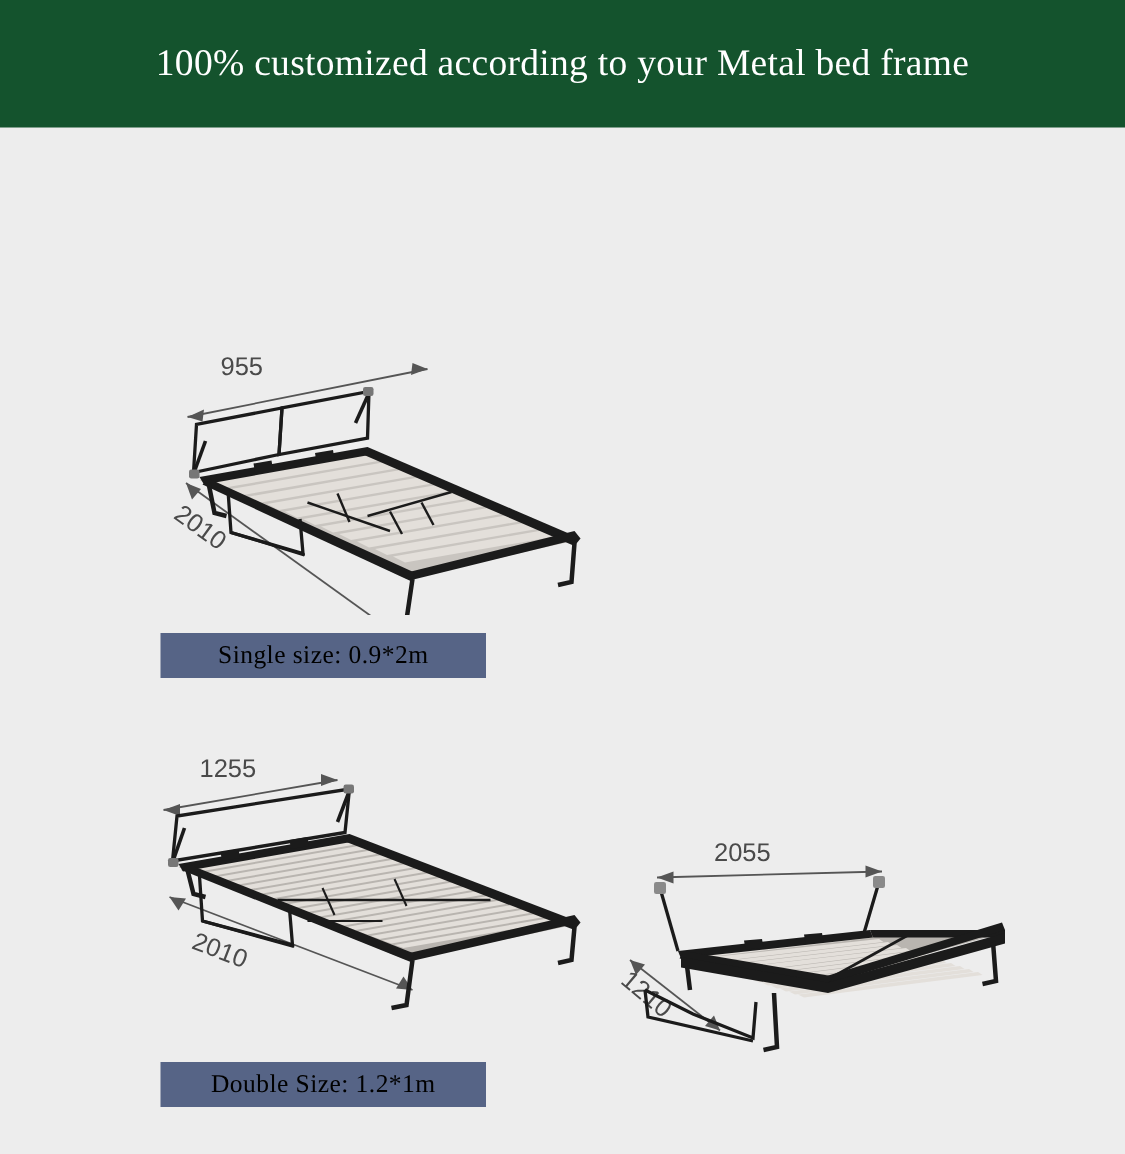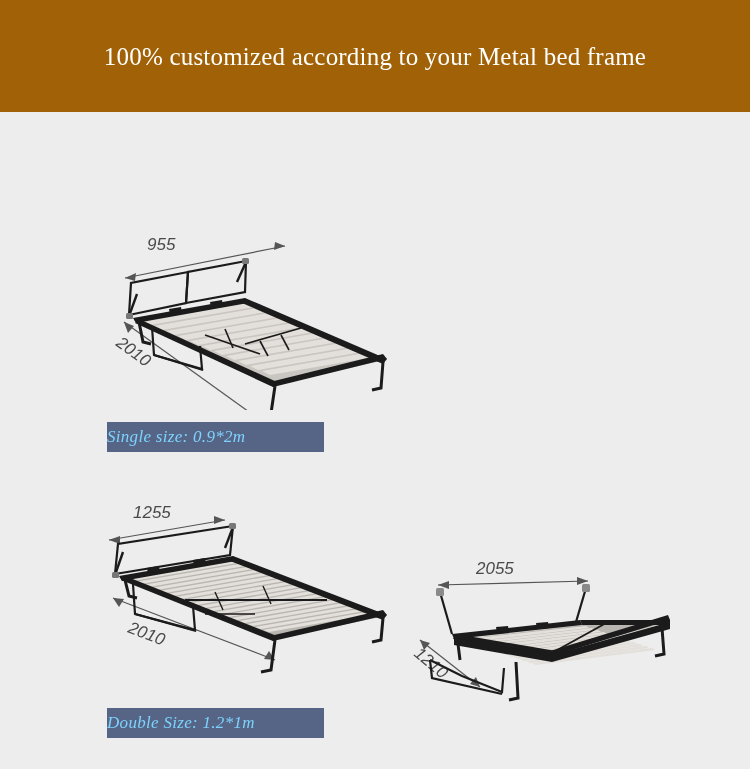--- a/index.html
+++ b/index.html
@@ -13,55 +13,54 @@
     font-family: "Liberation Sans", sans-serif;
     overflow: hidden;
     position: relative;
   }
   
   .banner {
     position: absolute;
     left: 0;
     top: 0;
     width: 750px;
-    height: 112px;
-    background: #a16207;
+    height: 85px;
+    background: #14532d;
     display: flex;
     align-items: center;
     justify-content: center;
     box-sizing: border-box;
   }
   .banner-title {
     color: #ffffff;
     font-family: "Liberation Serif", "DejaVu Serif", serif;
     font-size: 25px;
     font-weight: 400;
     letter-spacing: 0.2px;
     white-space: nowrap;
     line-height: 1;
   }
   
   .card {
     position: absolute;
-    font-style: italic;
   }
   .card-figure {
     position: absolute;
     left: 0;
     top: 0;
   }
   .size-bar {
     position: absolute;
     background: #566486;
-    color: #7dd3fc;
+    color: #000000;
     font-family: "Liberation Serif", "DejaVu Serif", serif;
     font-size: 17px;
     display: flex;
     align-items: center;
-    justify-content: flex-start;
+    justify-content: center;
     box-sizing: border-box;
     white-space: nowrap;
     letter-spacing: 0.3px;
   }
   
   #card-single-09 { left: 85px;  top: 130px;  width: 330px; height: 340px; }
   #card-single-09 .card-figure { width: 330px; height: 280px; }
   #card-single-09 .size-bar    { left: 22px; top: 292px; width: 217px; height: 30px; }
   
   #card-double-12 { left: 85px;  top: 488px;  width: 330px; height: 249px; }

